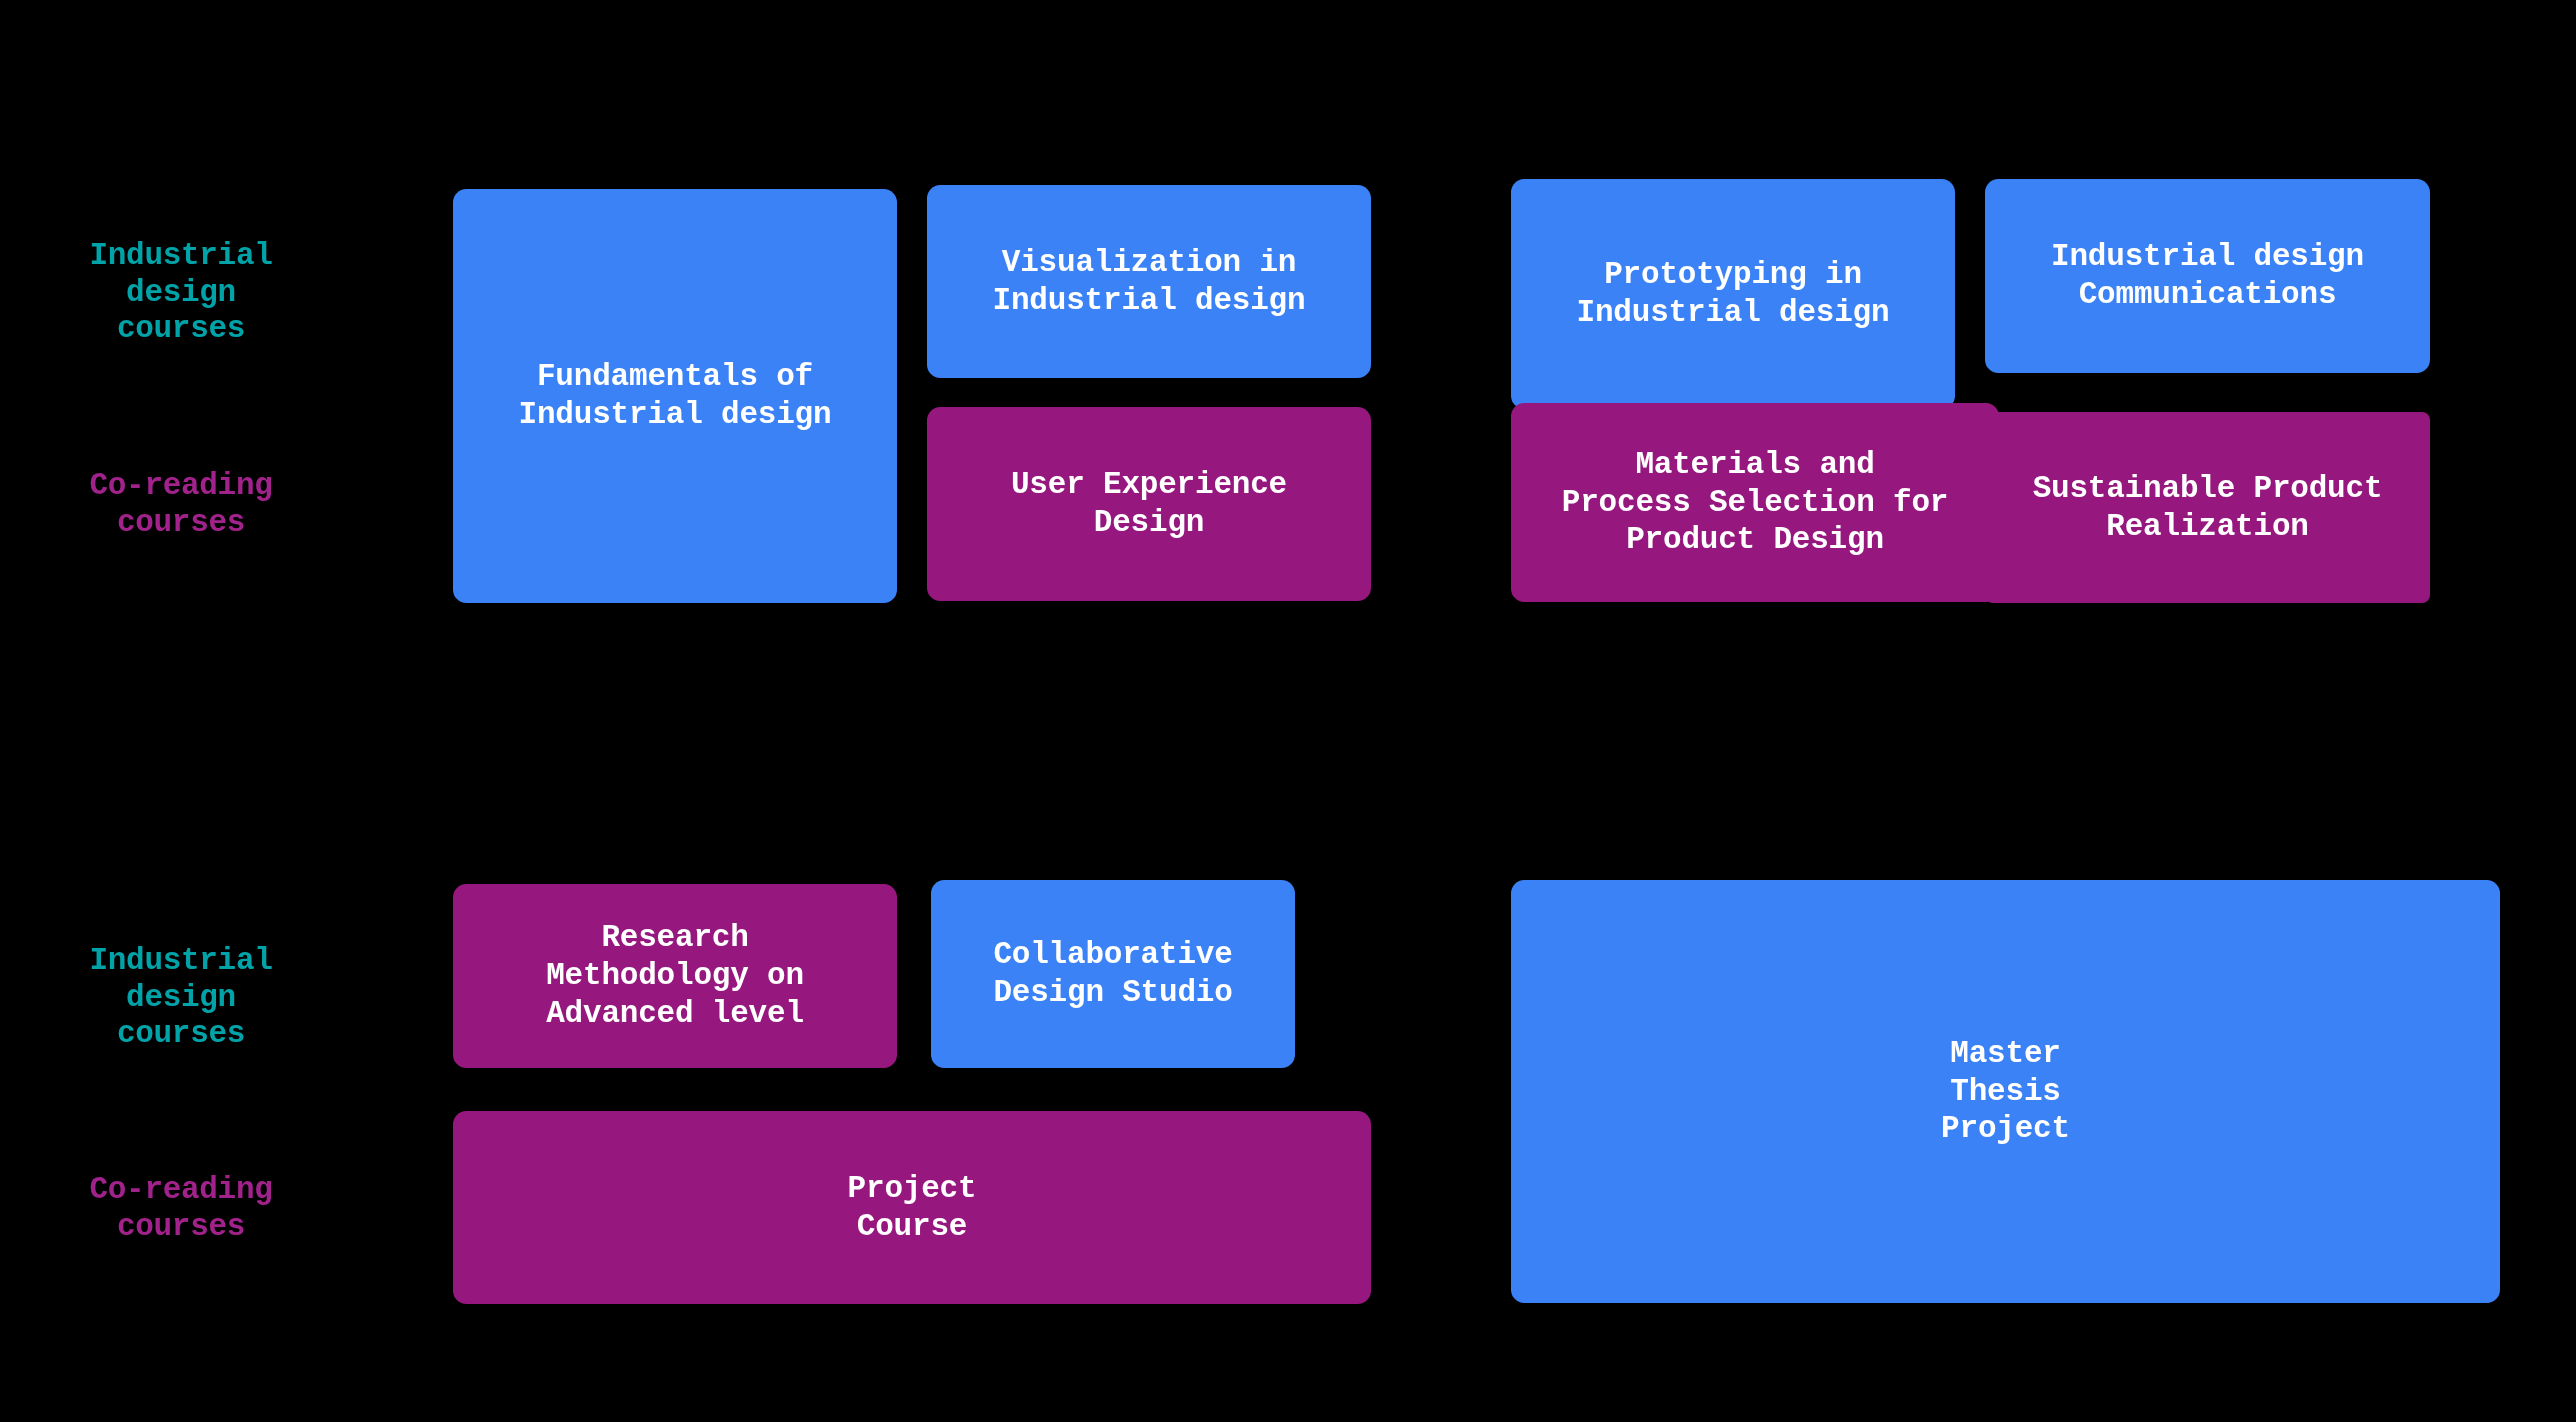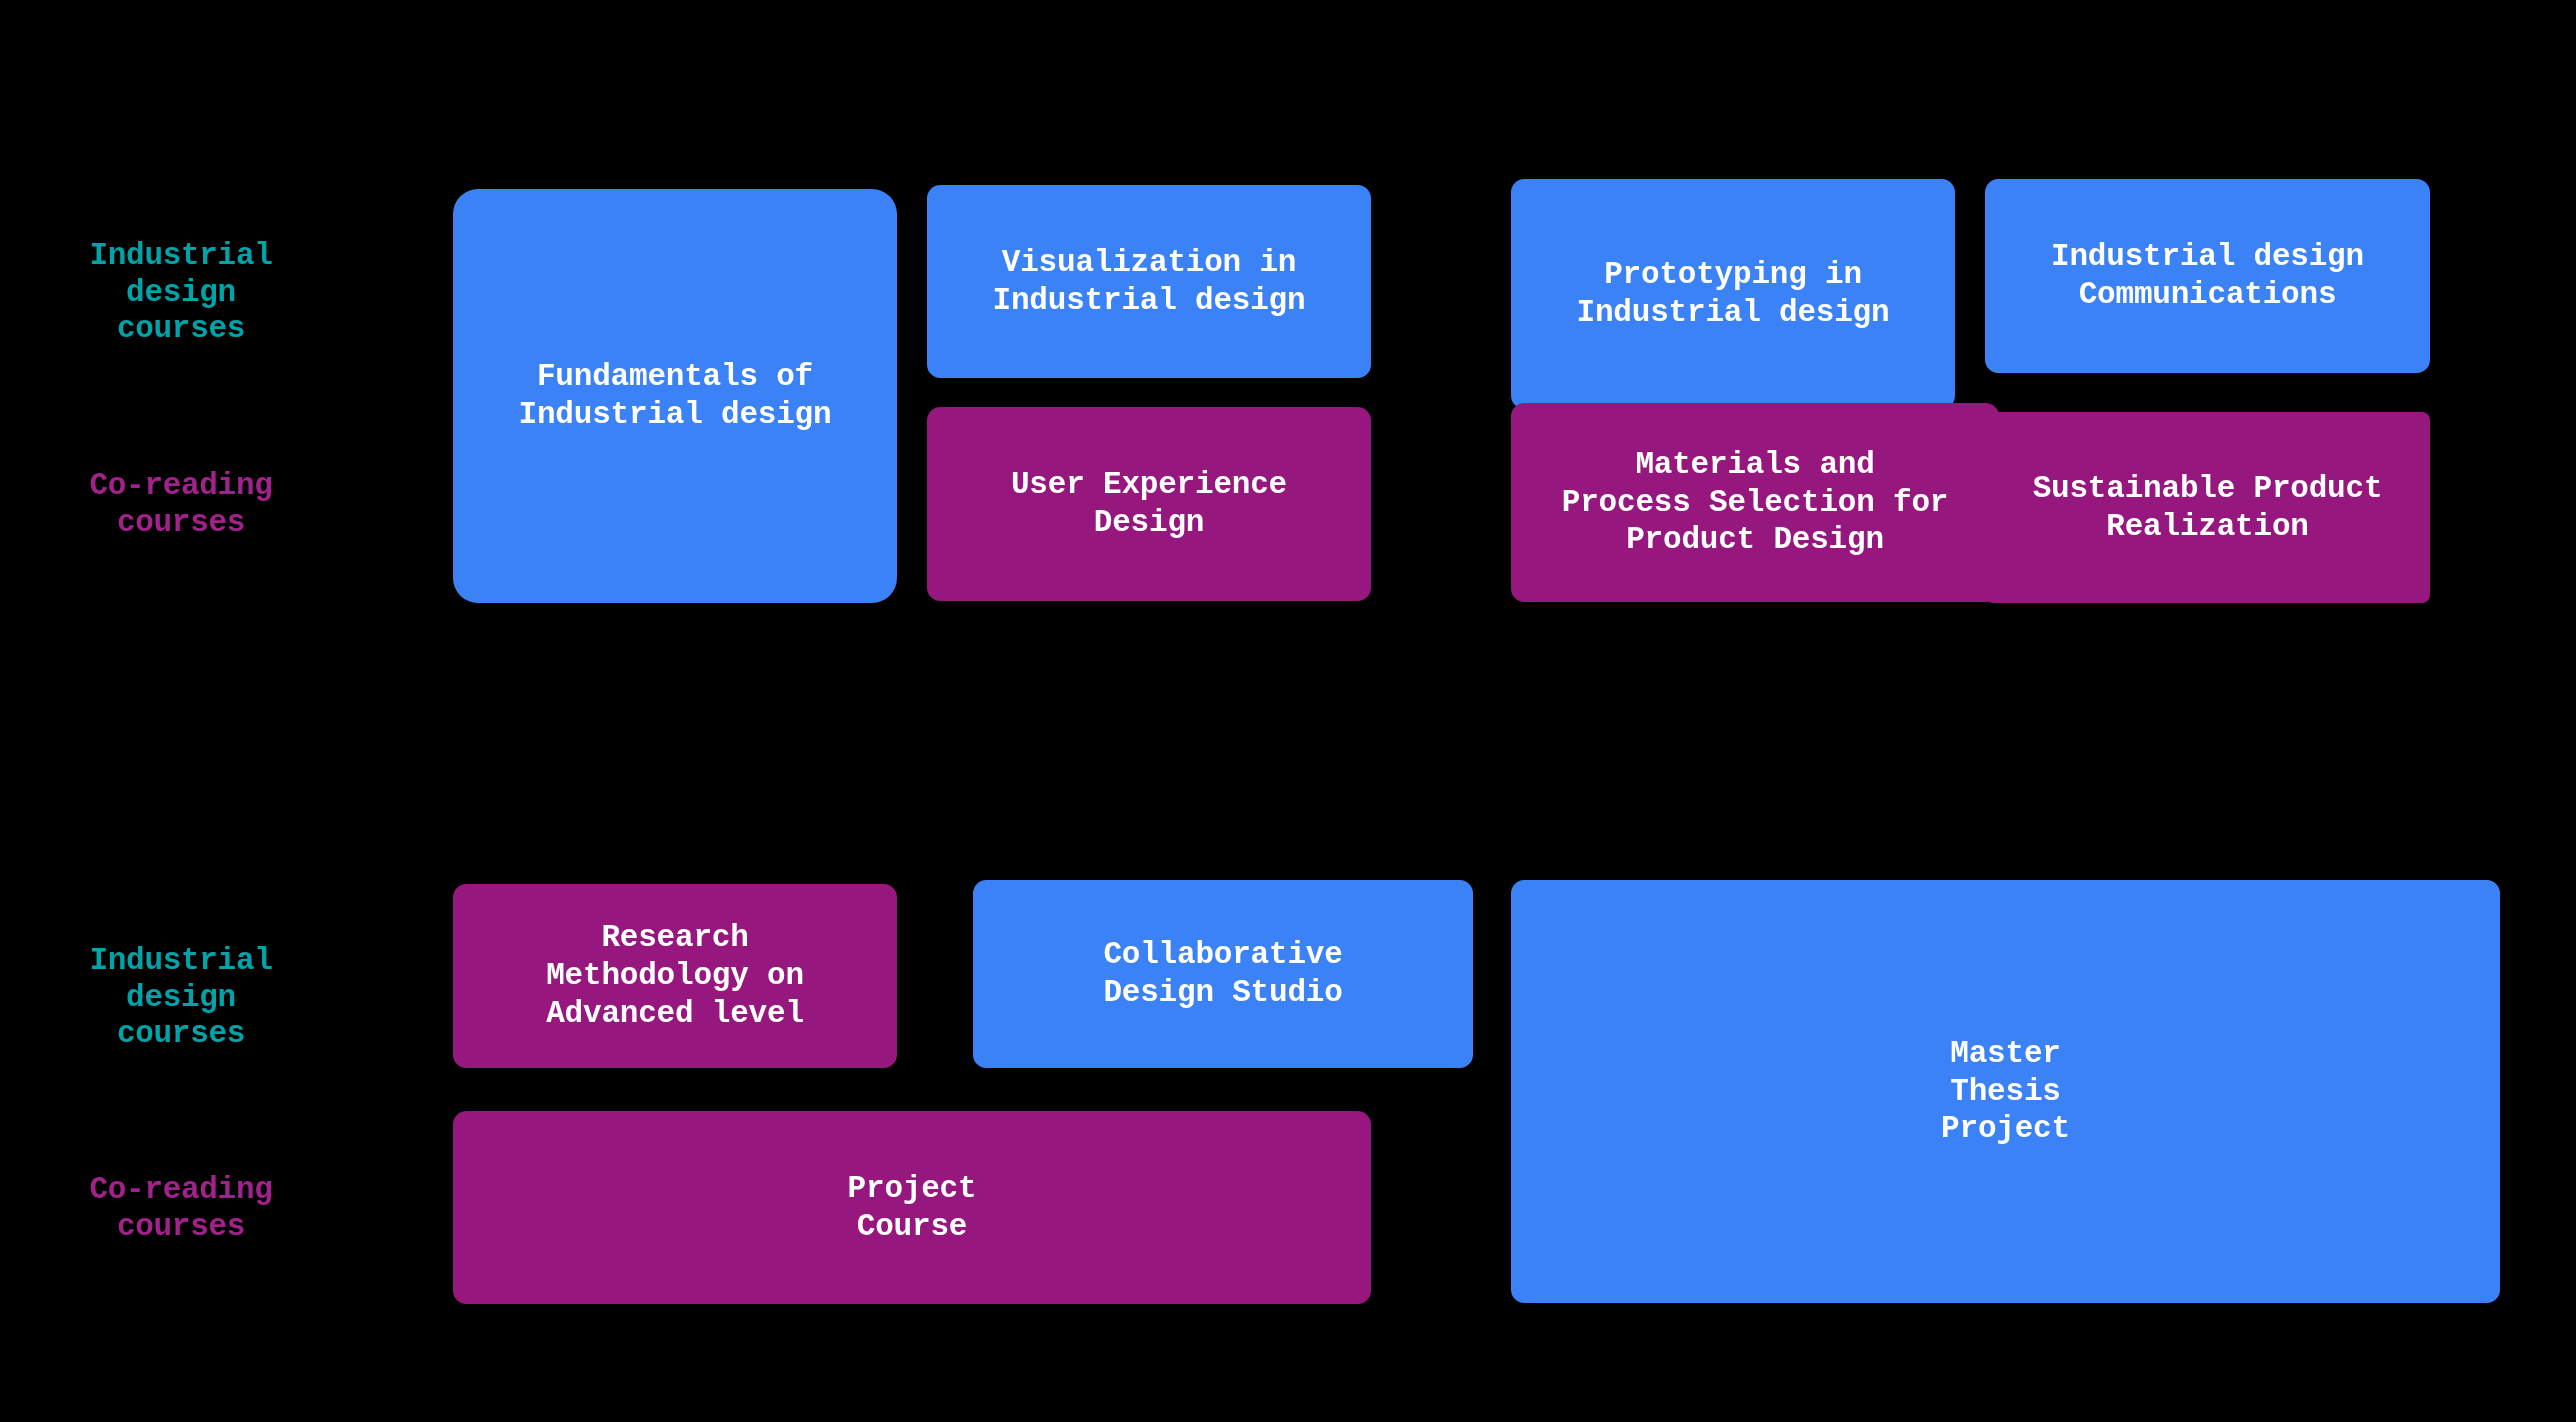--- a/index.html
+++ b/index.html
@@ -60,21 +60,21 @@
 <div id="canvas">
 
   <div>
 
     <div class="track-label id" style="left:36px; top:238px; width:290px;">Industrial design
 courses</div>
 
     <div class="track-label co" style="left:36px; top:468px; width:290px;">Co-reading
 courses</div>
 
-    <div class="course-box teal" style="left:453px; top:189px; width:444px; height:414px;border-radius:25px;">
+    <div class="course-box teal" style="left:453px; top:189px; width:444px; height:414px;">
       <span class="box-label">Fundamentals of
 Industrial design</span>
     </div>
 
     <div class="course-box teal" style="left:927px; top:185px; width:444px; height:193px;">
       <span class="box-label">Visualization in
 Industrial design</span>
     </div>
 
     <div class="course-box magenta" style="left:927px; top:407px; width:444px; height:194px;">
@@ -112,21 +112,21 @@
 
     <div class="track-label co" style="left:36px; top:1172px; width:290px;">Co-reading
 courses</div>
 
     <div class="course-box magenta" style="left:453px; top:884px; width:444px; height:184px;">
       <span class="box-label">Research
 Methodology on
 Advanced level</span>
     </div>
 
-    <div class="course-box teal" style="left:973px; top:880px; width:500px; height:188px;">
+    <div class="course-box teal" style="left:931px; top:880px; width:364px; height:188px;">
       <span class="box-label">Collaborative
 Design Studio</span>
     </div>
 
     <div class="course-box magenta" style="left:453px; top:1111px; width:918px; height:193px;">
       <span class="box-label">Project
 Course</span>
     </div>
 
     <div class="course-box teal" style="left:1511px; top:880px; width:989px; height:423px;">

